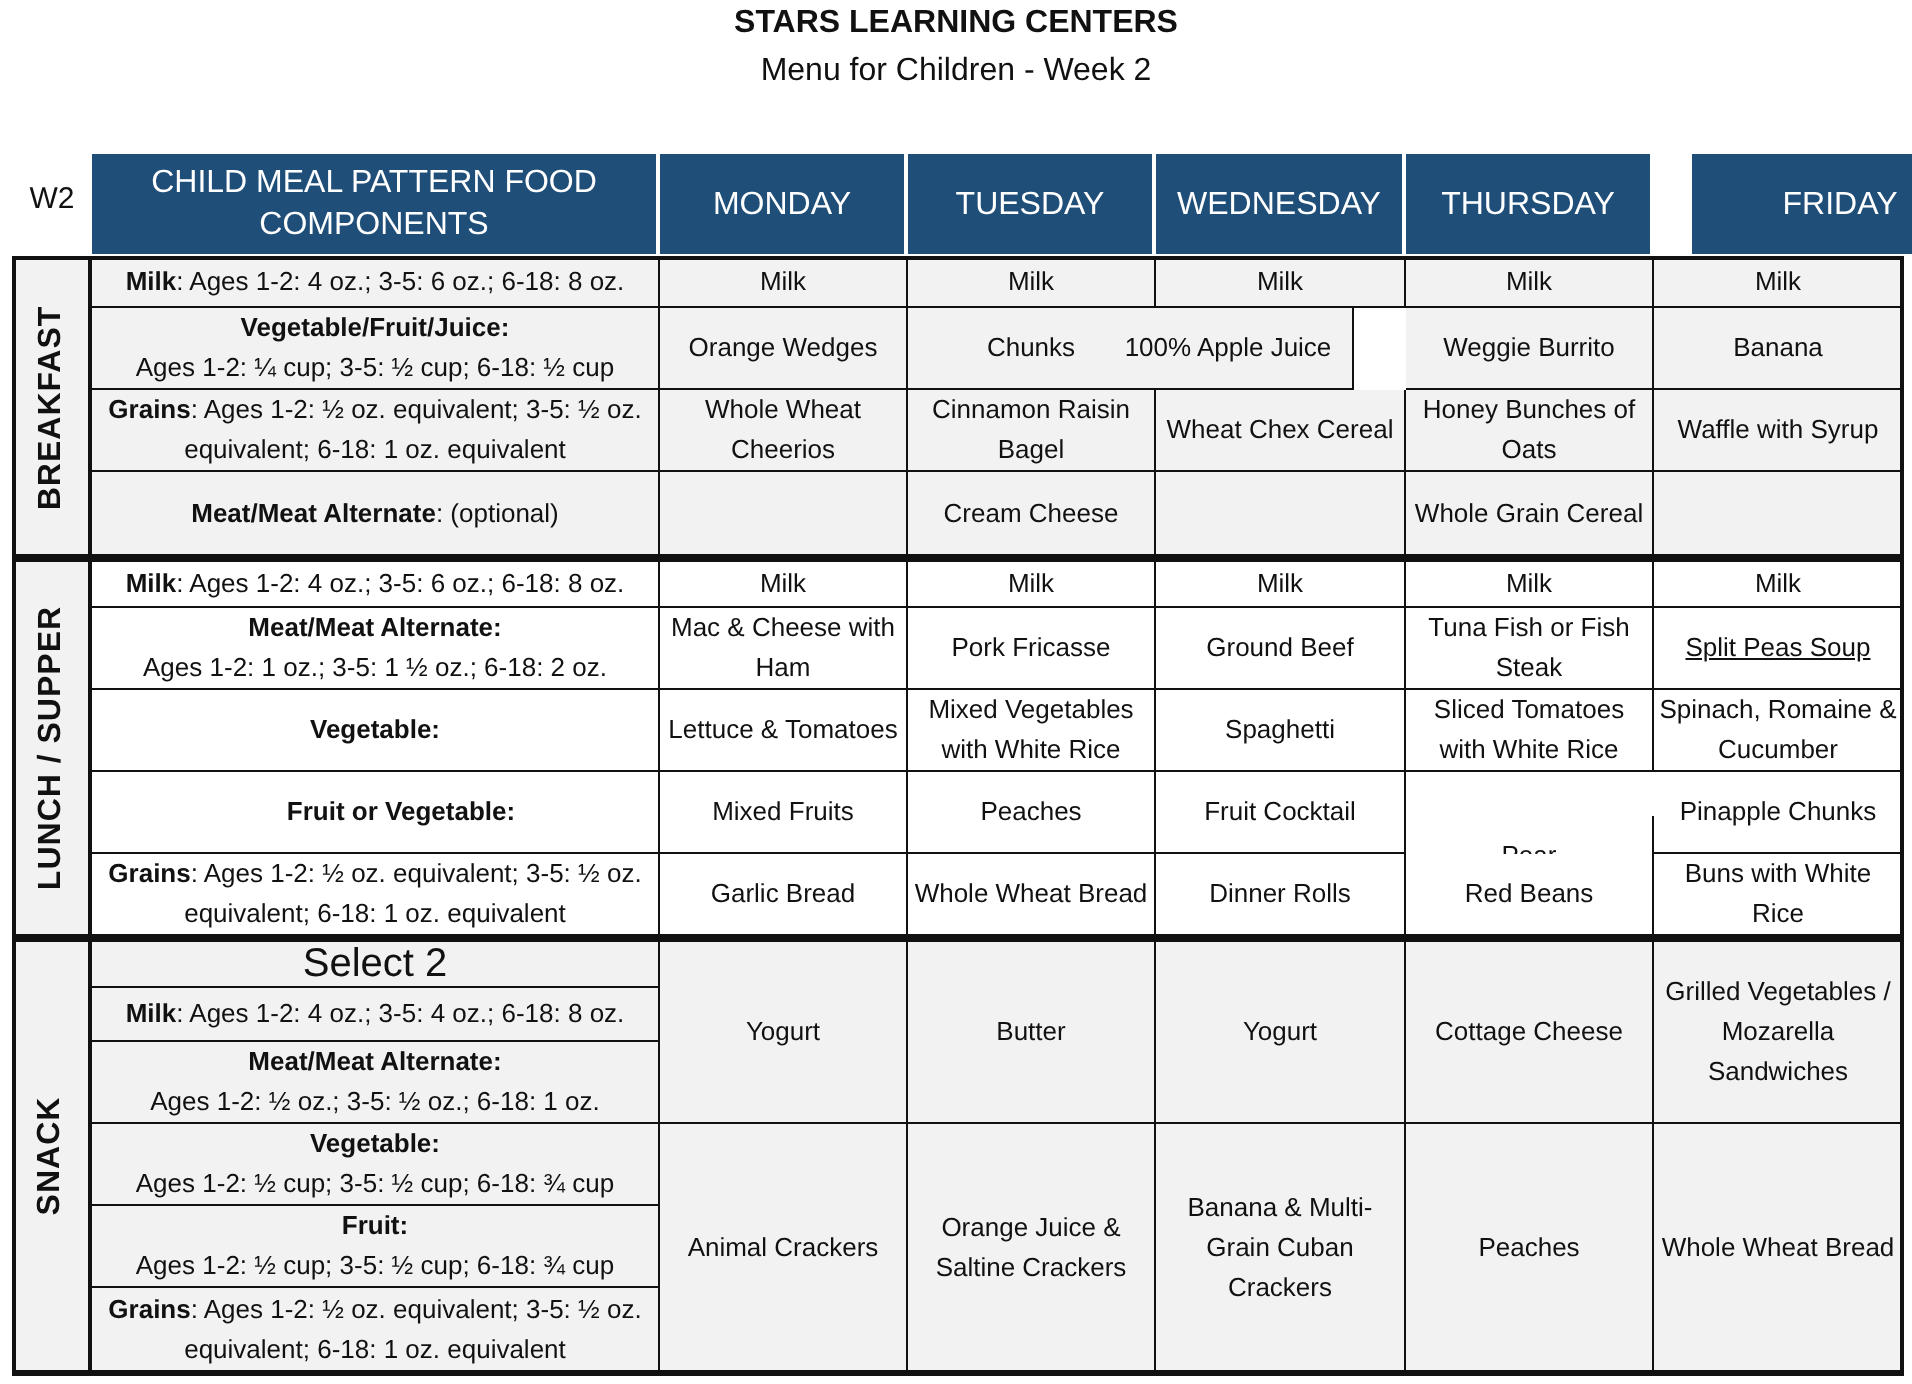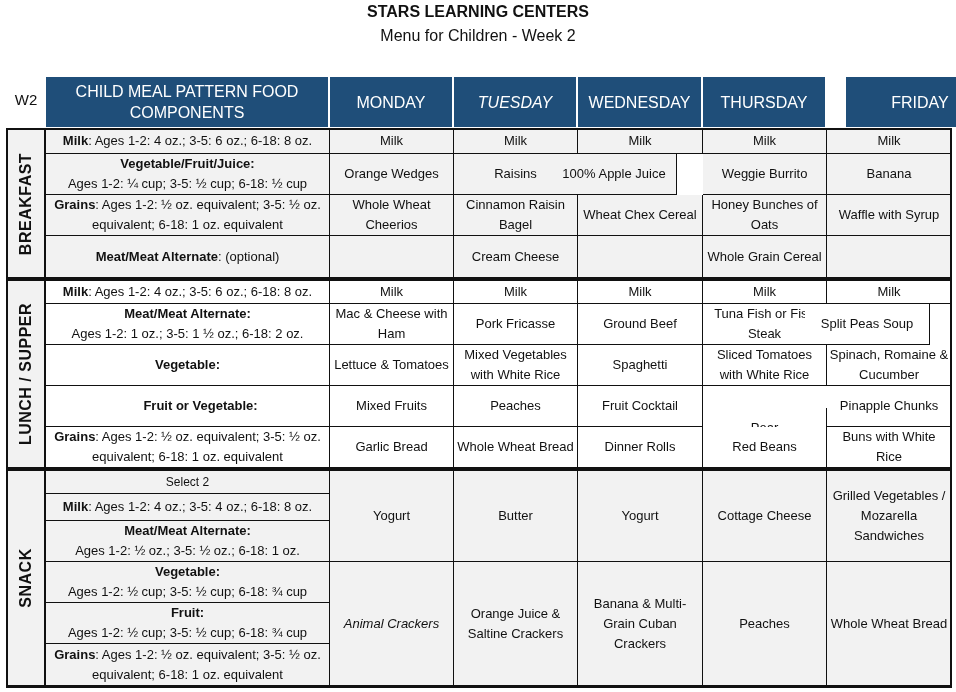--- a/index.html
+++ b/index.html
@@ -18,50 +18,50 @@
           justify-content: center; text-align: center; font-size: 13px; line-height: 20px;
           border-right: 1.5px solid #111; border-bottom: 1.5px solid #111; padding: 0 2px; }
   .gray { background: #F2F2F2; }
   .white { background: #FFFFFF; }
   .comp { font-size: 13px; }
   .comp b { font-weight: bold; }
   .sec { position: absolute; left: 6px; width: 40px; box-sizing: border-box;
          border: 2px solid #111; background: #F2F2F2; display: flex; align-items: center; justify-content: center; }
   .sec span { transform: rotate(-90deg); white-space: nowrap; font-weight: bold; font-size: 16px; letter-spacing: 0.5px; }
   .secframe { position: absolute; left: 6px; width: 946px; box-sizing: border-box; border: 2.5px solid #111; pointer-events: none; }
-  .select2 { font-size: 12px; }
+  .select2 { font-size: 20px; }
 </style>
 </head>
 <body>
 
 <div class="title t1">STARS LEARNING CENTERS</div>
 <div class="title t2">Menu for Children - Week 2</div>
 <div class="w2">W2</div>
 
 <div class="hdr" style="left:46px;width:284px;padding:0 16px;">CHILD MEAL PATTERN FOOD COMPONENTS</div>
 <div class="hdr" style="left:330px;width:124px;">MONDAY</div>
-<div class="hdr" style="left:454px;width:124px;font-style:italic;">TUESDAY</div>
+<div class="hdr" style="left:454px;width:124px;">TUESDAY</div>
 <div class="hdr" style="left:578px;width:125px;">WEDNESDAY</div>
 <div class="hdr" style="left:703px;width:124px;">THURSDAY</div>
 <div class="hdr" style="left:846px;width:148px;border-right:none;">FRIDAY</div>
 
 <div id="grid">
     <div class="cell comp gray" style="left: 46px; top: 128px; width: 284px; height: 26px;">
       <div><b>Milk</b><span>: Ages 1-2: 4 oz.; 3-5: 6 oz.; 6-18: 8 oz.</span></div>
     </div>
     <div class="cell  gray" style="left: 330px; top: 128px; width: 124px; height: 26px;">Milk</div>
     <div class="cell  gray" style="left: 454px; top: 128px; width: 124px; height: 26px;">Milk</div>
     <div class="cell  gray" style="left: 578px; top: 128px; width: 125px; height: 26px;">Milk</div>
     <div class="cell  gray" style="left: 703px; top: 128px; width: 124px; height: 26px;">Milk</div>
     <div class="cell  gray" style="left: 827px; top: 128px; width: 125px; height: 26px;">Milk</div>
     <div class="cell comp gray" style="left: 46px; top: 154px; width: 284px; height: 41px;">
       <div><b>Vegetable/Fruit/Juice:</b><br><span>Ages 1-2: ¼ cup; 3-5: ½ cup; 6-18: ½ cup</span></div>
     </div>
     <div class="cell  gray" style="left: 330px; top: 154px; width: 124px; height: 41px;">Orange Wedges</div>
-    <div class="cell  gray" style="left: 454px; top: 154px; width: 124px; height: 41px;">Raisins</div>
+    <div class="cell  gray" style="left: 454px; top: 154px; width: 124px; height: 41px;">Chunks</div>
     <div class="cell  gray" style="left: 552px; top: 154px; width: 125px; height: 41px;">100% Apple Juice</div>
     <div class="cell  gray" style="left: 703px; top: 154px; width: 124px; height: 41px;">Weggie Burrito</div>
     <div class="cell  gray" style="left: 827px; top: 154px; width: 125px; height: 41px;">Banana</div>
     <div class="cell comp gray" style="left: 46px; top: 195px; width: 284px; height: 41px;">
       <div><b>Grains</b><span>: Ages 1-2: ½ oz. equivalent; 3-5: ½ oz. equivalent; 6-18: 1 oz. equivalent</span></div>
     </div>
     <div class="cell  gray" style="left: 330px; top: 195px; width: 124px; height: 41px;">Whole Wheat Cheerios</div>
     <div class="cell  gray" style="left: 454px; top: 195px; width: 124px; height: 41px;">Cinnamon Raisin Bagel</div>
     <div class="cell  gray" style="left: 578px; top: 195px; width: 125px; height: 41px;">Wheat Chex Cereal</div>
     <div class="cell  gray" style="left: 703px; top: 195px; width: 124px; height: 41px;">Honey Bunches of Oats</div>
@@ -82,21 +82,21 @@
     <div class="cell  white" style="left: 578px; top: 280px; width: 125px; height: 24px;">Milk</div>
     <div class="cell  white" style="left: 703px; top: 280px; width: 124px; height: 24px;">Milk</div>
     <div class="cell  white" style="left: 827px; top: 280px; width: 125px; height: 24px;">Milk</div>
     <div class="cell comp white" style="left: 46px; top: 304px; width: 284px; height: 41px;">
       <div><b>Meat/Meat Alternate:</b><br><span>Ages 1-2: 1 oz.; 3-5: 1 ½ oz.; 6-18: 2 oz.</span></div>
     </div>
     <div class="cell  white" style="left: 330px; top: 304px; width: 124px; height: 41px;">Mac &amp; Cheese with Ham</div>
     <div class="cell  white" style="left: 454px; top: 304px; width: 124px; height: 41px;">Pork Fricasse</div>
     <div class="cell  white" style="left: 578px; top: 304px; width: 125px; height: 41px;">Ground Beef</div>
     <div class="cell  white" style="left: 703px; top: 304px; width: 124px; height: 41px;">Tuna Fish or Fish Steak</div>
-    <div class="cell  white" style="left: 805px; top: 304px; width: 125px; height: 41px;">Split Peas Soup</div>
+    <div class="cell  white" style="left: 827px; top: 304px; width: 125px; height: 41px; text-decoration: underline;">Split Peas Soup</div>
     <div class="cell comp white" style="left: 46px; top: 345px; width: 284px; height: 41px;">
       <div><b>Vegetable:</b><br></div>
     </div>
     <div class="cell  white" style="left: 330px; top: 345px; width: 124px; height: 41px;">Lettuce &amp; Tomatoes</div>
     <div class="cell  white" style="left: 454px; top: 345px; width: 124px; height: 41px;">Mixed Vegetables with White Rice</div>
     <div class="cell  white" style="left: 578px; top: 345px; width: 125px; height: 41px;">Spaghetti</div>
     <div class="cell  white" style="left: 703px; top: 345px; width: 124px; height: 41px;">Sliced Tomatoes with White Rice</div>
     <div class="cell  white" style="left: 827px; top: 345px; width: 125px; height: 41px;">Spinach, Romaine &amp; Cucumber</div>
     <div class="cell comp white" style="left: 46px; top: 386px; width: 284px; height: 41px; padding-left: 28px;">
       <div><b>Fruit or Vegetable:</b><br></div>
@@ -128,21 +128,21 @@
       <div><b>Fruit:</b><br><span>Ages 1-2: ½ cup; 3-5: ½ cup; 6-18: ¾ cup</span></div>
     </div>
     <div class="cell comp gray" style="left: 46px; top: 644px; width: 284px; height: 42px;">
       <div><b>Grains</b><span>: Ages 1-2: ½ oz. equivalent; 3-5: ½ oz. equivalent; 6-18: 1 oz. equivalent</span></div>
     </div>
     <div class="cell  gray" style="left: 330px; top: 470px; width: 124px; height: 92px;">Yogurt</div>
     <div class="cell  gray" style="left: 454px; top: 470px; width: 124px; height: 92px;">Butter</div>
     <div class="cell  gray" style="left: 578px; top: 470px; width: 125px; height: 92px;">Yogurt</div>
     <div class="cell  gray" style="left: 703px; top: 470px; width: 124px; height: 92px;">Cottage Cheese</div>
     <div class="cell  gray" style="left: 827px; top: 470px; width: 125px; height: 92px;">Grilled Vegetables / Mozarella Sandwiches</div>
-    <div class="cell  gray" style="left: 330px; top: 562px; width: 124px; height: 124px; font-style: italic;">Animal Crackers</div>
+    <div class="cell  gray" style="left: 330px; top: 562px; width: 124px; height: 124px;">Animal Crackers</div>
     <div class="cell  gray" style="left: 454px; top: 562px; width: 124px; height: 124px;">Orange Juice &amp; Saltine Crackers</div>
     <div class="cell  gray" style="left: 578px; top: 562px; width: 125px; height: 124px;">Banana &amp; Multi-Grain Cuban Crackers</div>
     <div class="cell  gray" style="left: 703px; top: 562px; width: 124px; height: 124px;">Peaches</div>
     <div class="cell  gray" style="left: 827px; top: 562px; width: 125px; height: 124px;">Whole Wheat Bread</div>
     <div class="sec" style="top: 128px; height: 151px;">
       <span>BREAKFAST</span>
     </div>
     <div class="secframe" style="top: 128px; height: 152px;"></div>
     <div class="sec" style="top: 279px; height: 190px;">
       <span>LUNCH / SUPPER</span>

